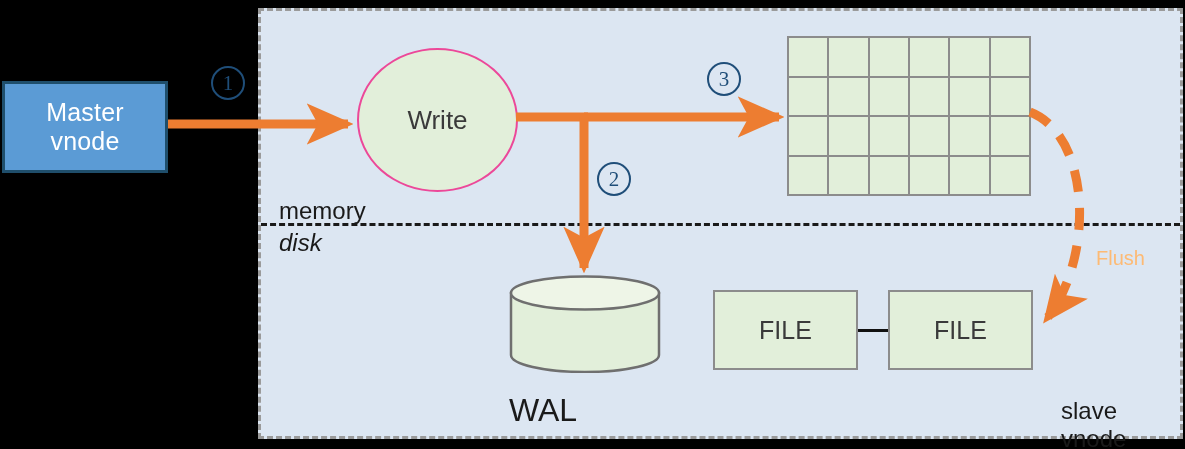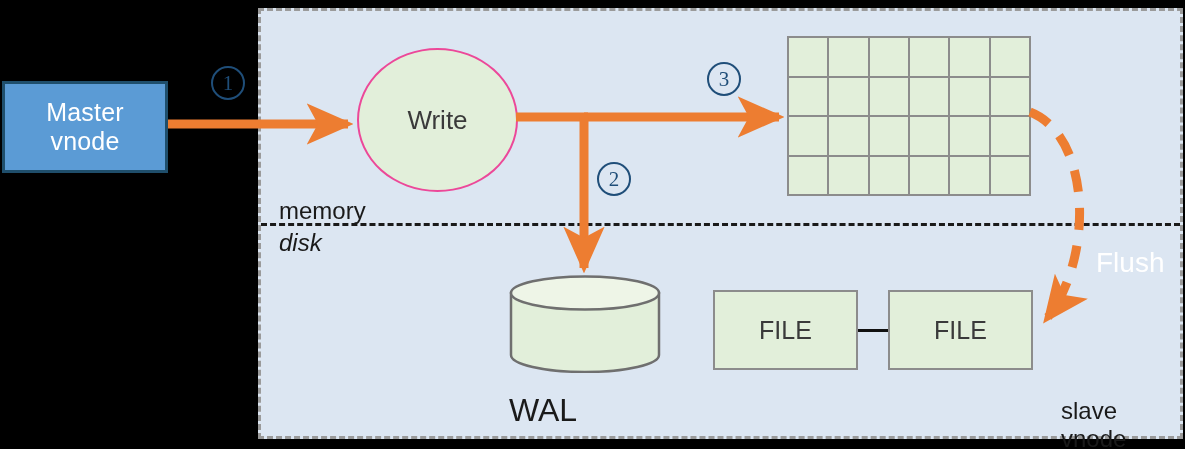--- a/index.html
+++ b/index.html
@@ -149,22 +149,22 @@
     font-size: 24px;
     color: #1a1a1a;
     font-style: italic;
   }
 
   
   #flush-label {
     position: absolute;
     left: 1096px;
     top: 247px;
-    font-size: 28px;
-    color: #ffffff;
+    font-size: 20px;
+    color: #fdba74;
   }
   #slave-vnode-label {
     position: absolute;
     left: 1061px;
     top: 397px;
     font-size: 24px;
     color: #1a1a1a;
   }
 
   

